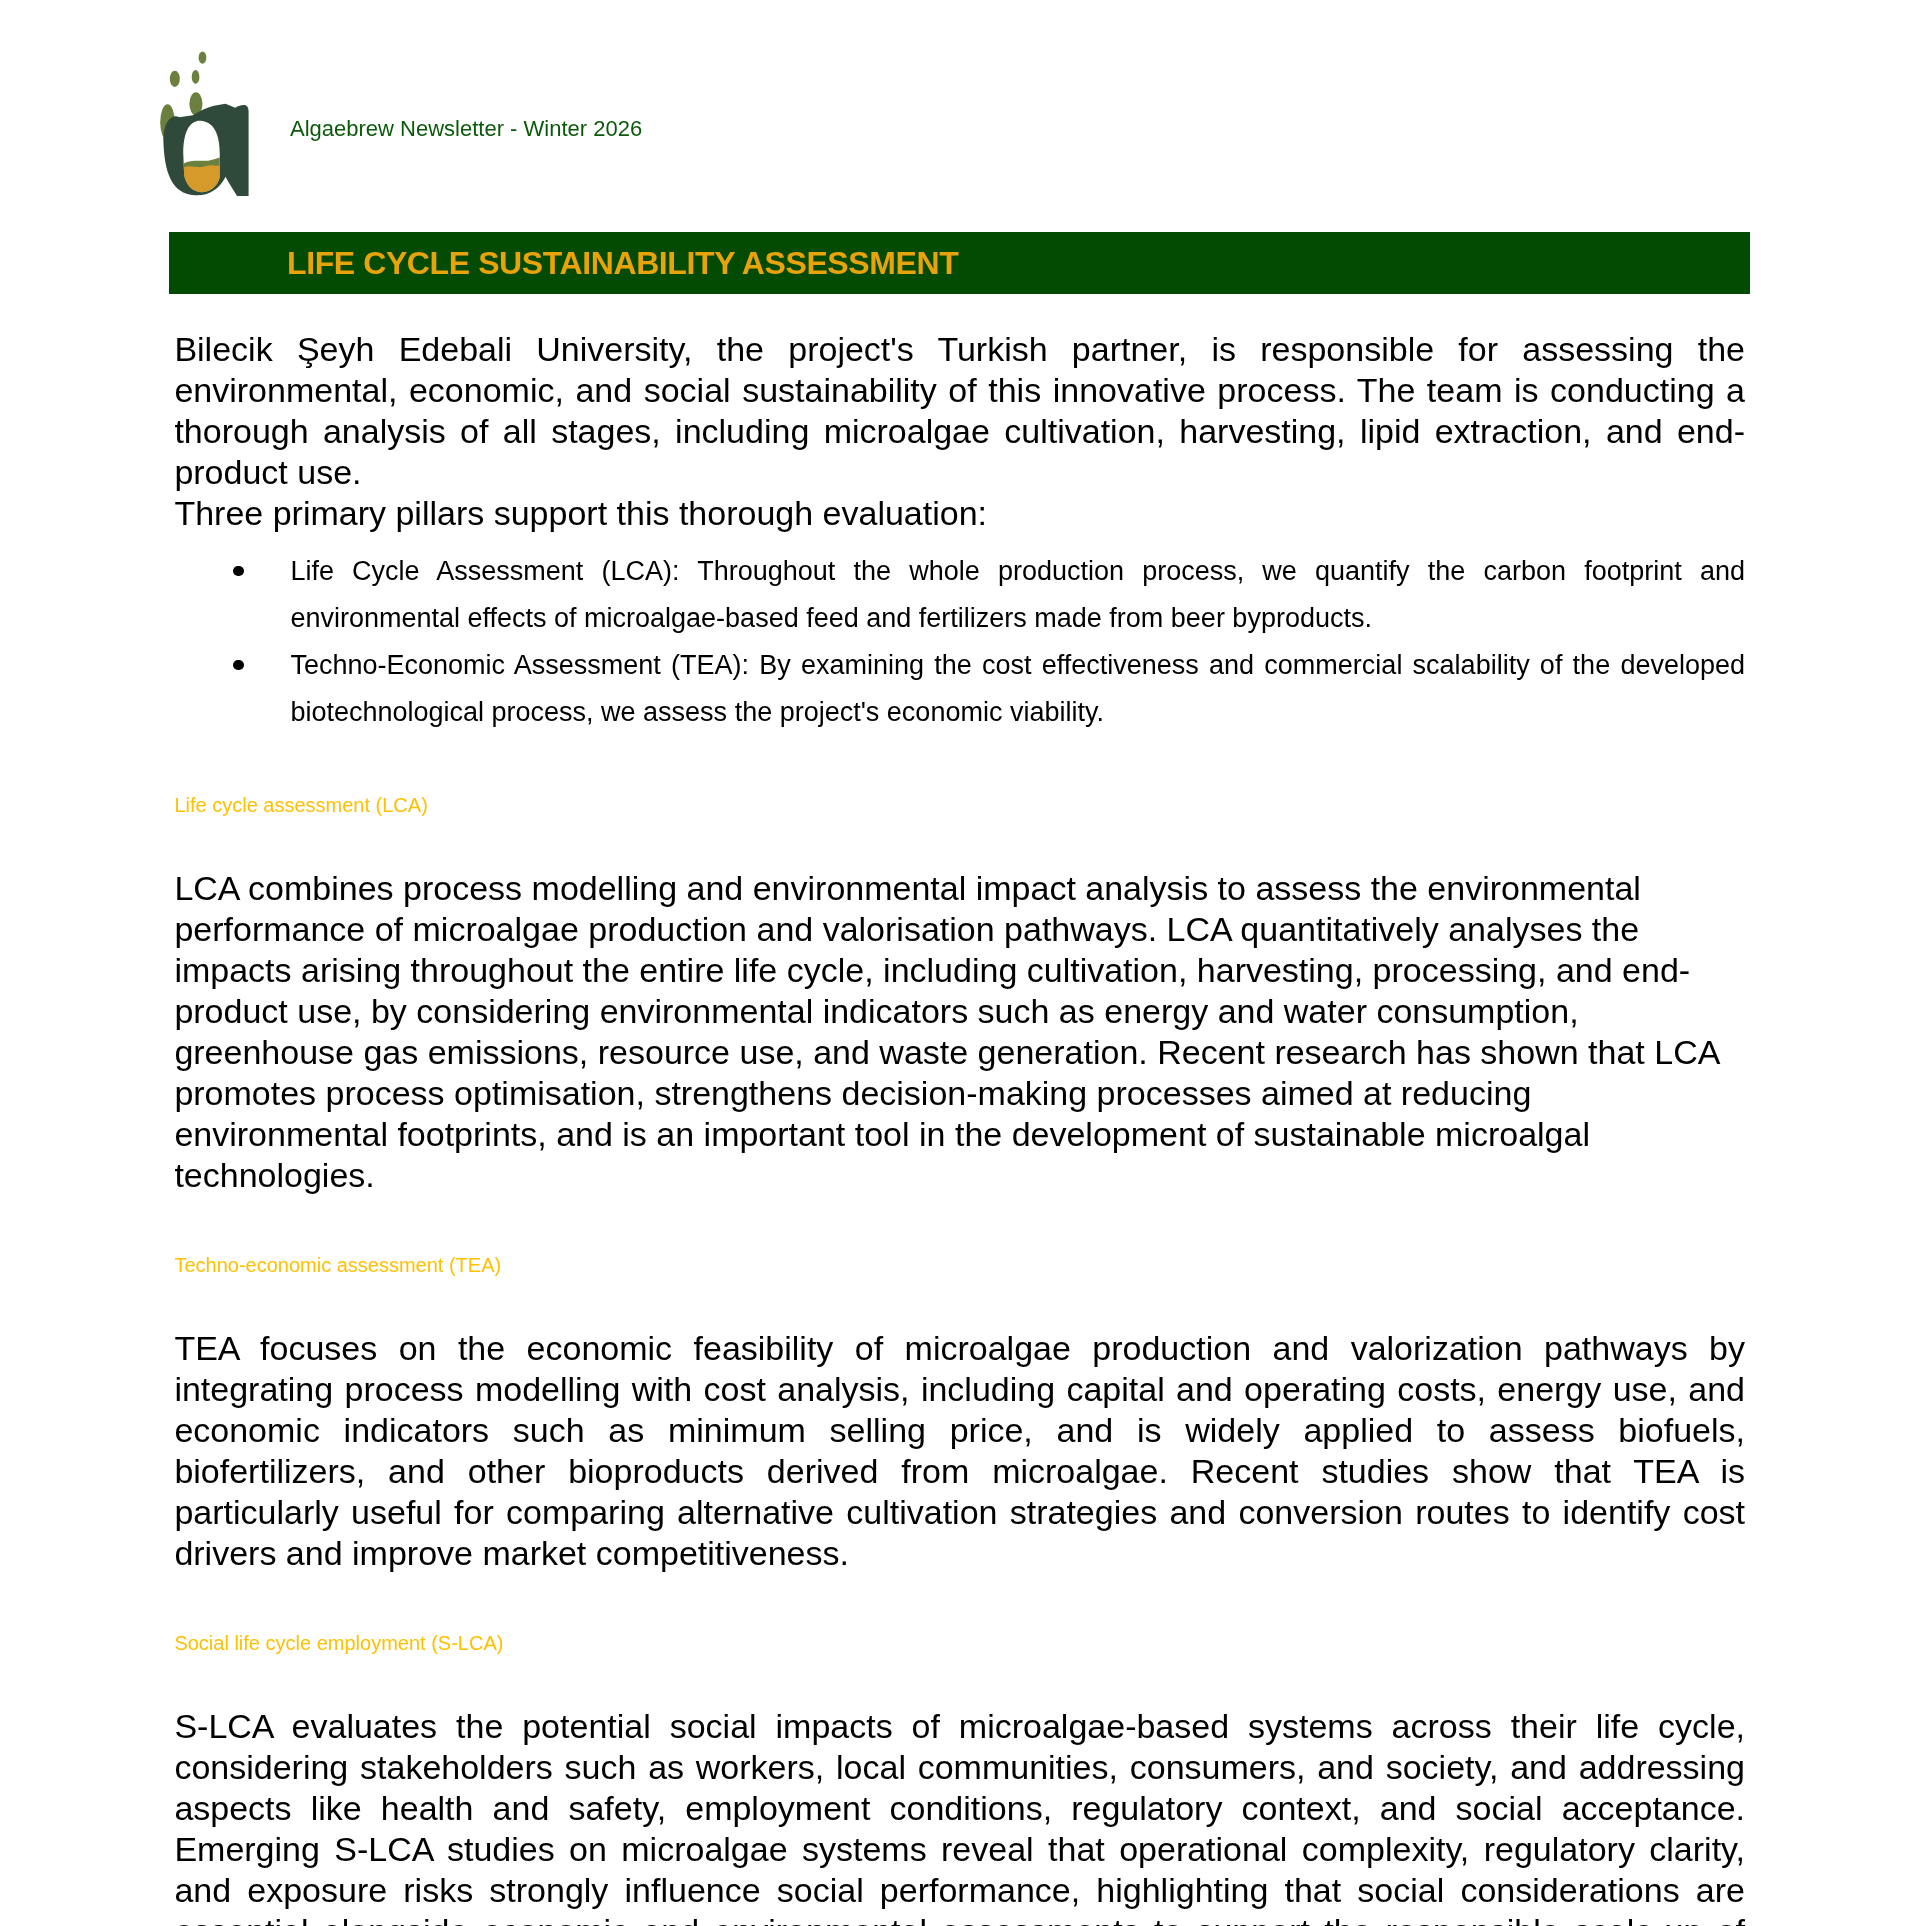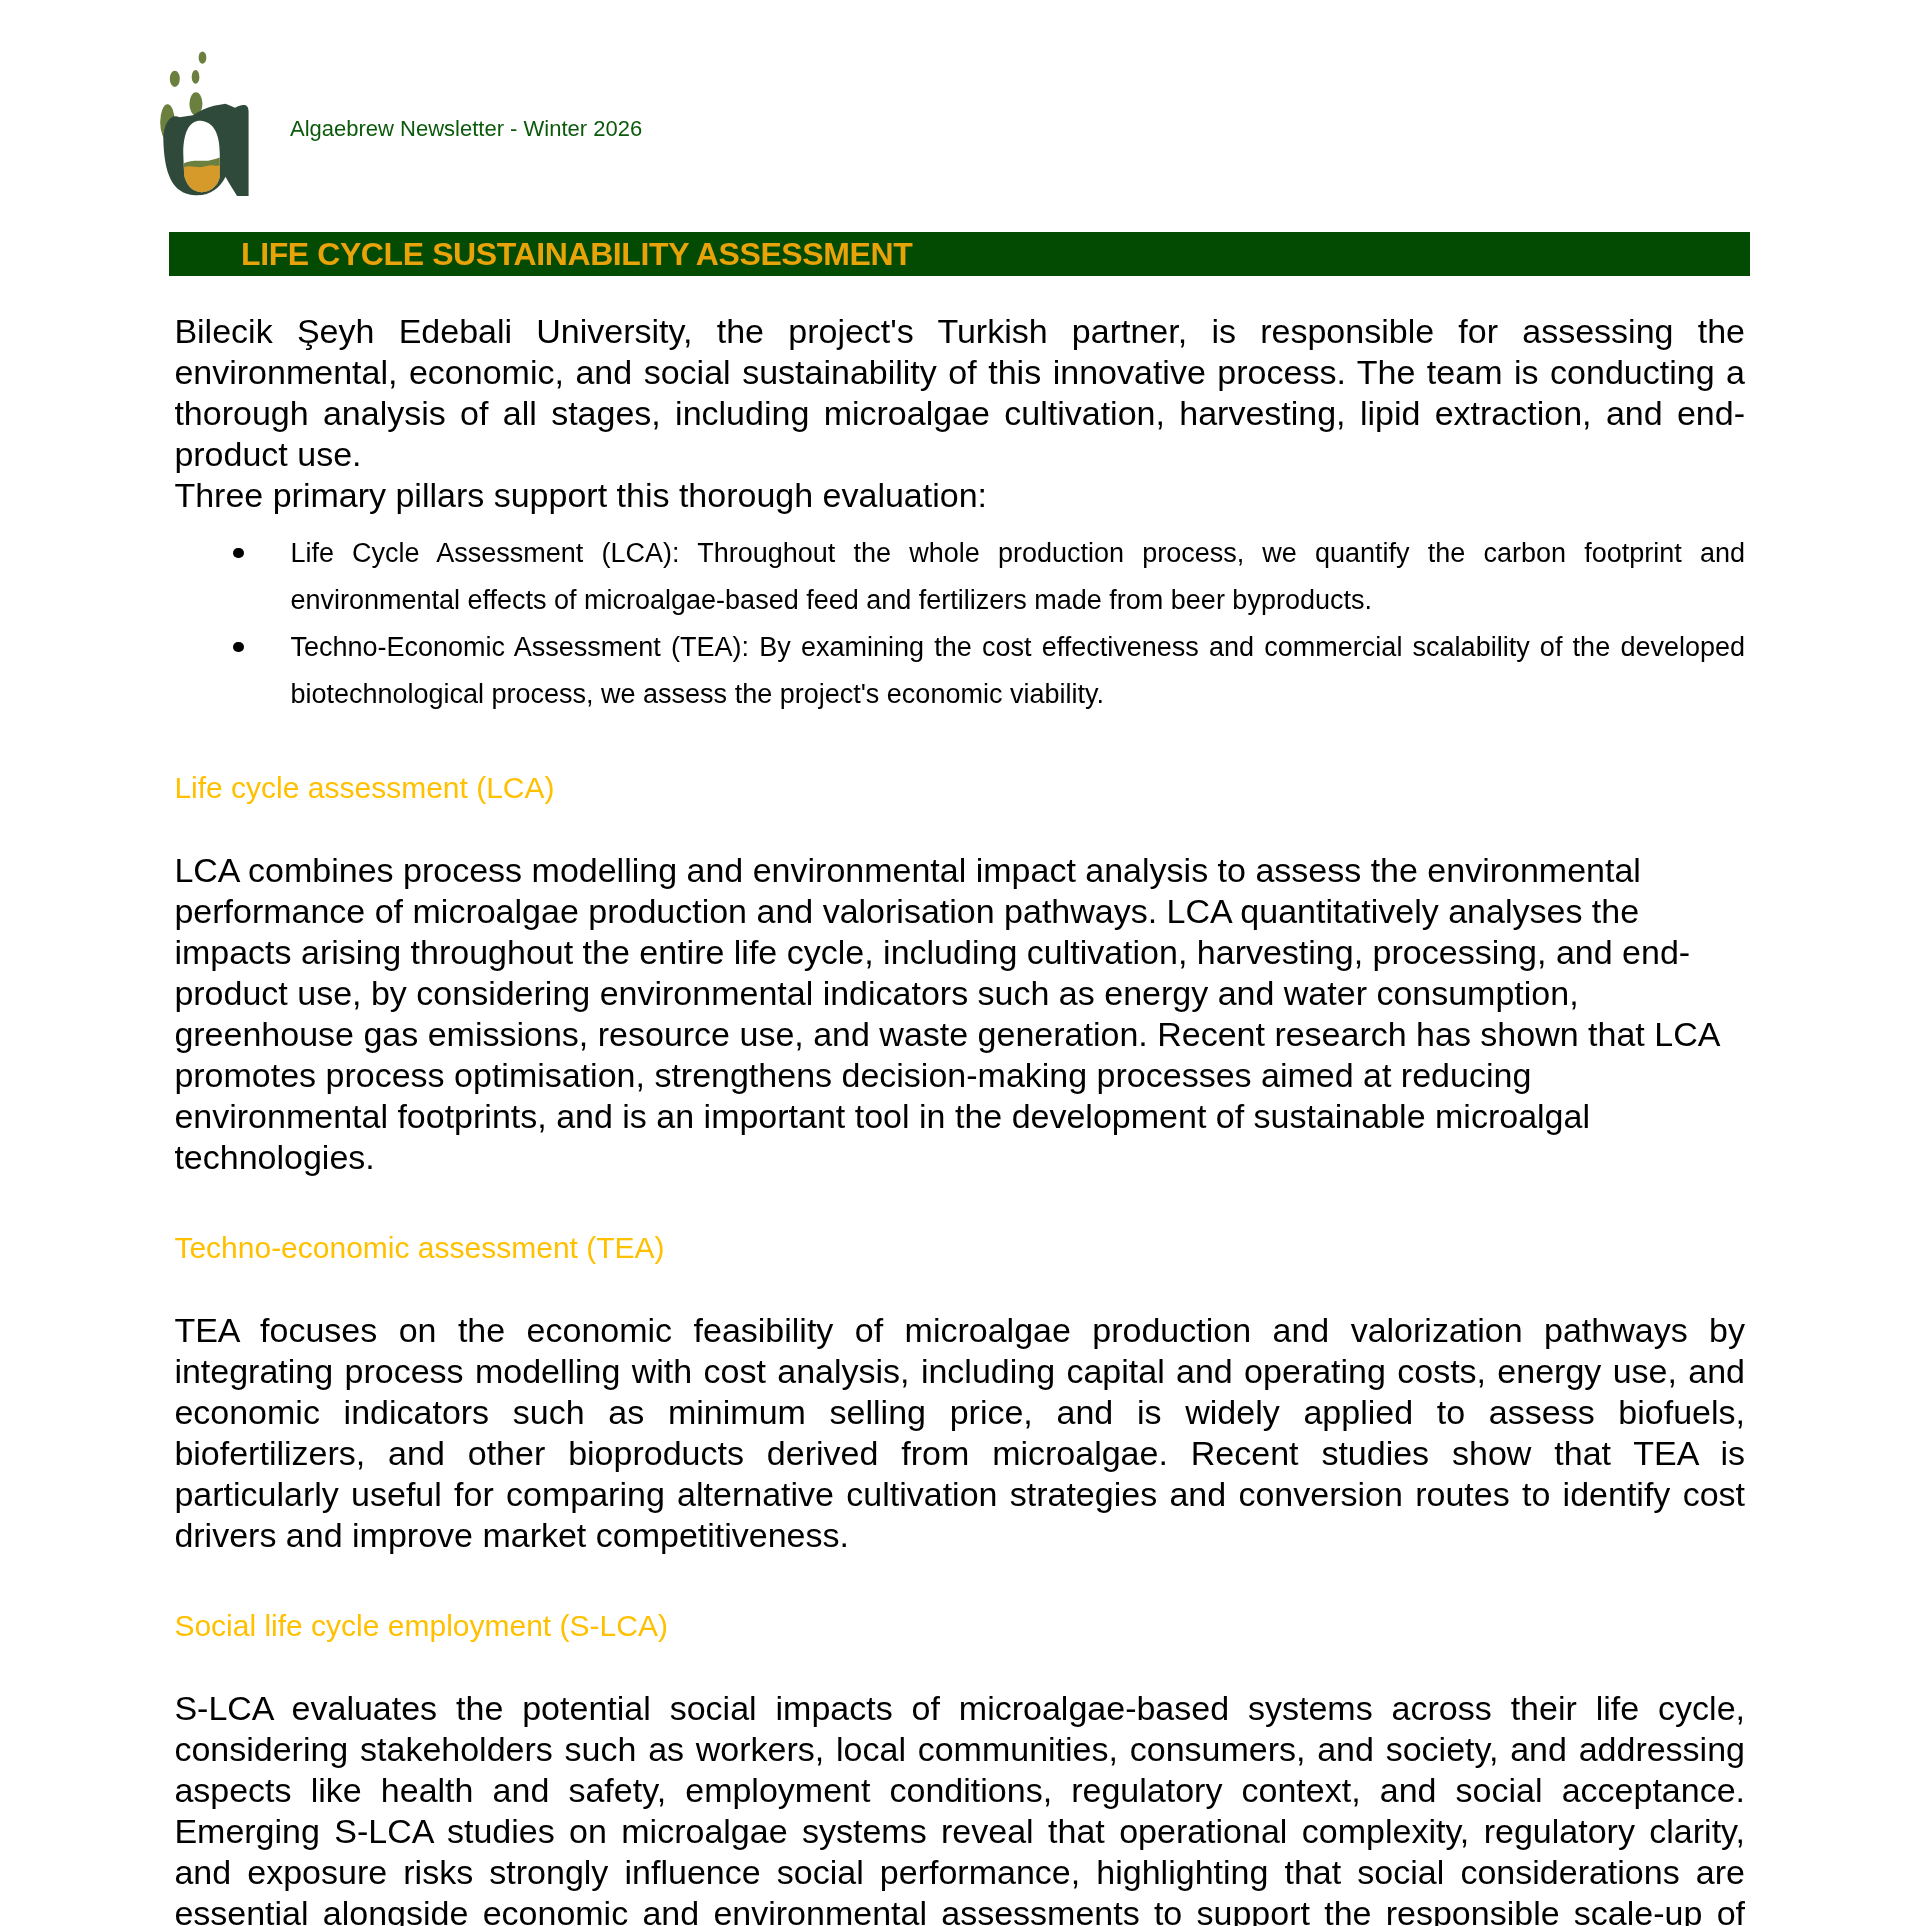--- a/index.html
+++ b/index.html
@@ -8,38 +8,38 @@
     .page { position: absolute; left: 0; top: 0; width: 1911px; height: 2703px; }
 
     
     .logo { position: absolute; left: 156px; top: 50px; width: 116px; height: 146px; }
     .header-title { position: absolute; left: 290px; top: 116px; font-size: 22px; color: #0b5a0b;
                     white-space: nowrap; }
 
     
     .content { position: absolute; left: 169px; top: 232px; width: 1581px; }
 
-    .banner { background: #034a03; height: 44px; box-sizing: border-box; padding-left: 72px;
+    .banner { background: #034a03; height: 62px; box-sizing: border-box; padding-left: 118px;
               display: flex; align-items: center; }
     .banner-title { color: #e8a20a; font-weight: bold; font-size: 32px; letter-spacing: -0.4px; white-space: nowrap; }
 
     .body-text { font-size: 34px; line-height: 41px; margin: 0 5px 0 5.4px; }
     .justify { text-align: justify; }
     .left { text-align: left; }
 
     .p1 { margin-top: 35px; }
     .p2 { }
 
     ul.bullets { list-style: none; margin: 14px 5px 0 5.4px; padding: 0; }
     ul.bullets li { position: relative; padding-left: 116px; font-size: 27px; line-height: 47px;
                     text-align: justify; }
     .bullet-dot { position: absolute; left: 59px; top: 17.7px; width: 10.8px; height: 10.8px;
                   background: #000; border-radius: 50%; }
 
-    .subhead { color: #ffc000; font-size: 30px; margin: 46px 5px 0 5.4px; line-height: 47px; }
+    .subhead { color: #ffc000; font-size: 20px; margin: 46px 5px 0 5.4px; line-height: 47px; }
     .subhead + .body-text { margin-top: 39px; }
   </style>
 </head>
 <body>
 
 <div class="page">
 
   <div class="logo">
     <svg width="116" height="146" viewBox="0 0 300 380">
 

